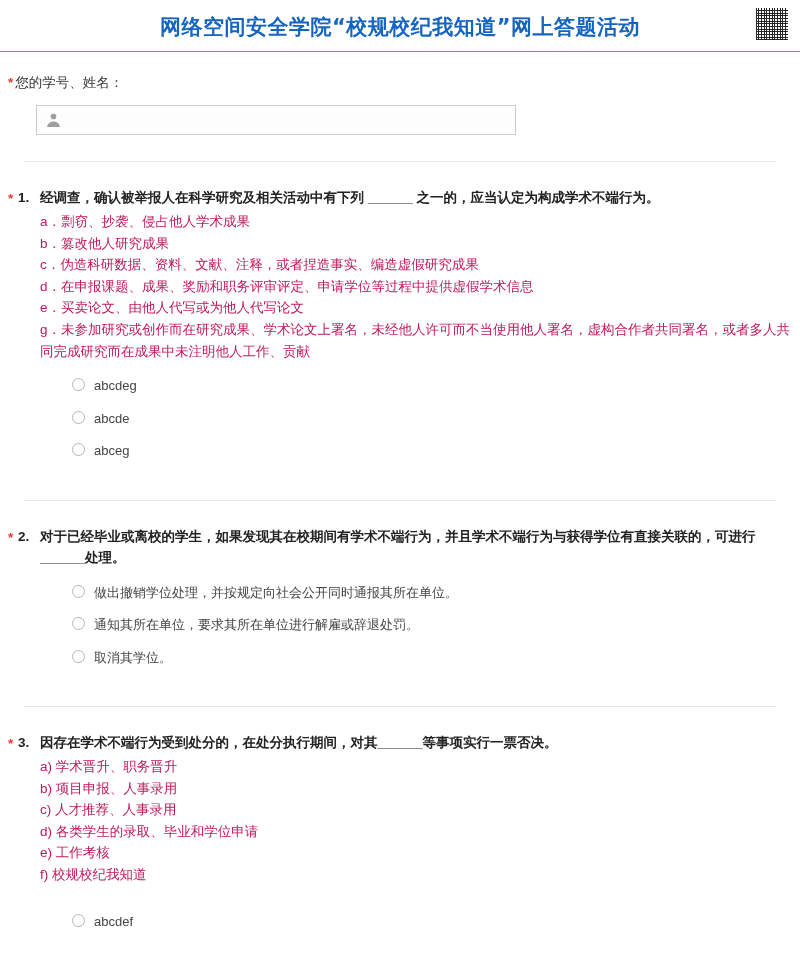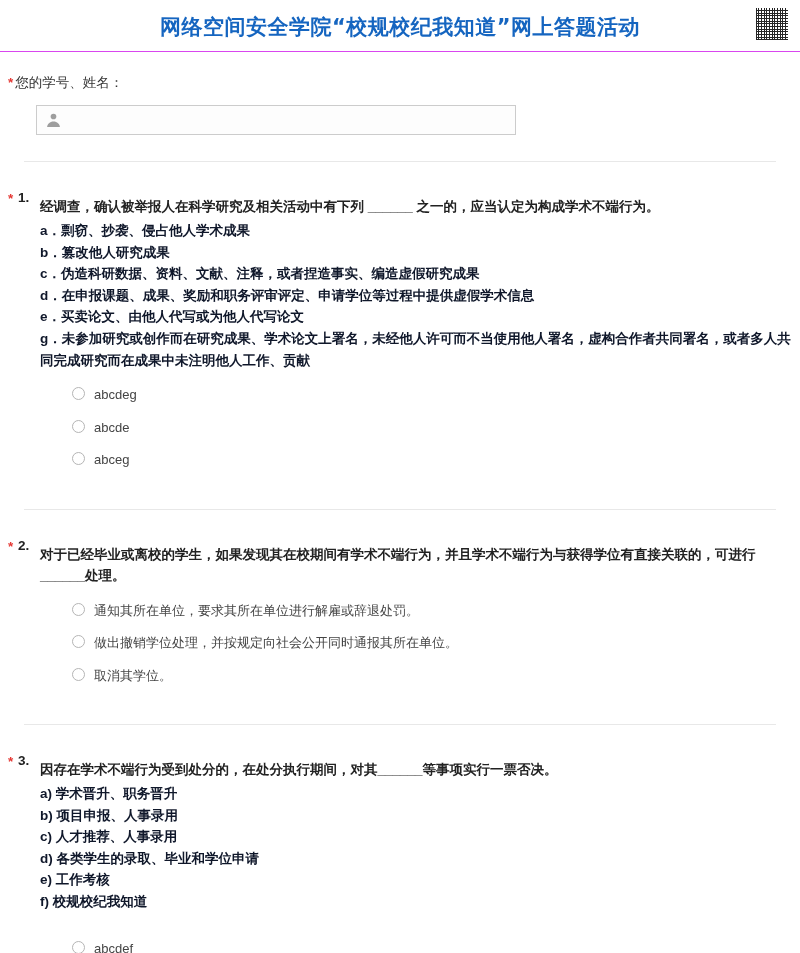--- a/index.html
+++ b/index.html
@@ -127,30 +127,29 @@
     flex: 0 0 22px;
     color: #222;
   }
   .q-body {
     flex: 1 1 auto;
   }
   .q-title {
     font-weight: bold;
     color: #222;
     line-height: 1.55;
-    margin-top: 9px;
   }
   .q-sublist {
     margin: 2px 0 0 0;
     padding: 0;
     list-style: none;
   }
   .q-sublist li {
-    font-weight: bold;
-    color: #0f172a;
+    font-weight: normal;
+    color: #be185d;
     line-height: 1.6;
     font-size: 13.5px;
   }
   .q-options {
     margin-top: 14px;
     margin-left: 32px;
   }
   .opt {
     display: flex;
     align-items: flex-start;
@@ -246,25 +245,25 @@
 
     <div class="question">
       <div class="q-head">
         <span class="q-star">*</span>
         <span class="q-num">2.</span>
         <div class="q-body">
           <div class="q-title">对于已经毕业或离校的学生，如果发现其在校期间有学术不端行为，并且学术不端行为与获得学位有直接关联的，可进行______处理。</div>
           <div class="q-options">
             <div class="opt">
               <span class="radio"></span>
+              <span class="opt-label">做出撤销学位处理，并按规定向社会公开同时通报其所在单位。</span>
+            </div>
+            <div class="opt">
+              <span class="radio"></span>
               <span class="opt-label">通知其所在单位，要求其所在单位进行解雇或辞退处罚。</span>
-            </div>
-            <div class="opt">
-              <span class="radio"></span>
-              <span class="opt-label">做出撤销学位处理，并按规定向社会公开同时通报其所在单位。</span>
             </div>
             <div class="opt">
               <span class="radio"></span>
               <span class="opt-label">取消其学位。</span>
             </div>
           </div>
         </div>
       </div>
     </div>
   </div>

